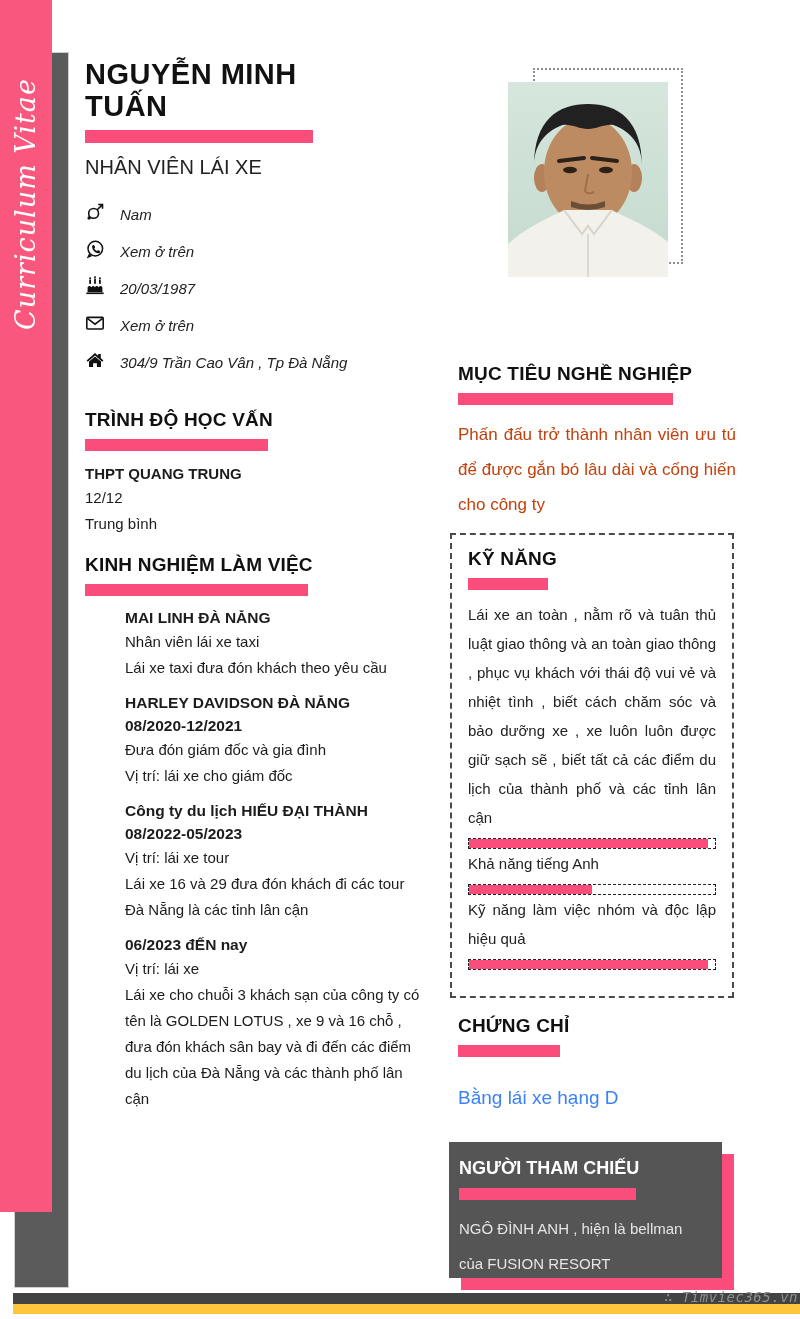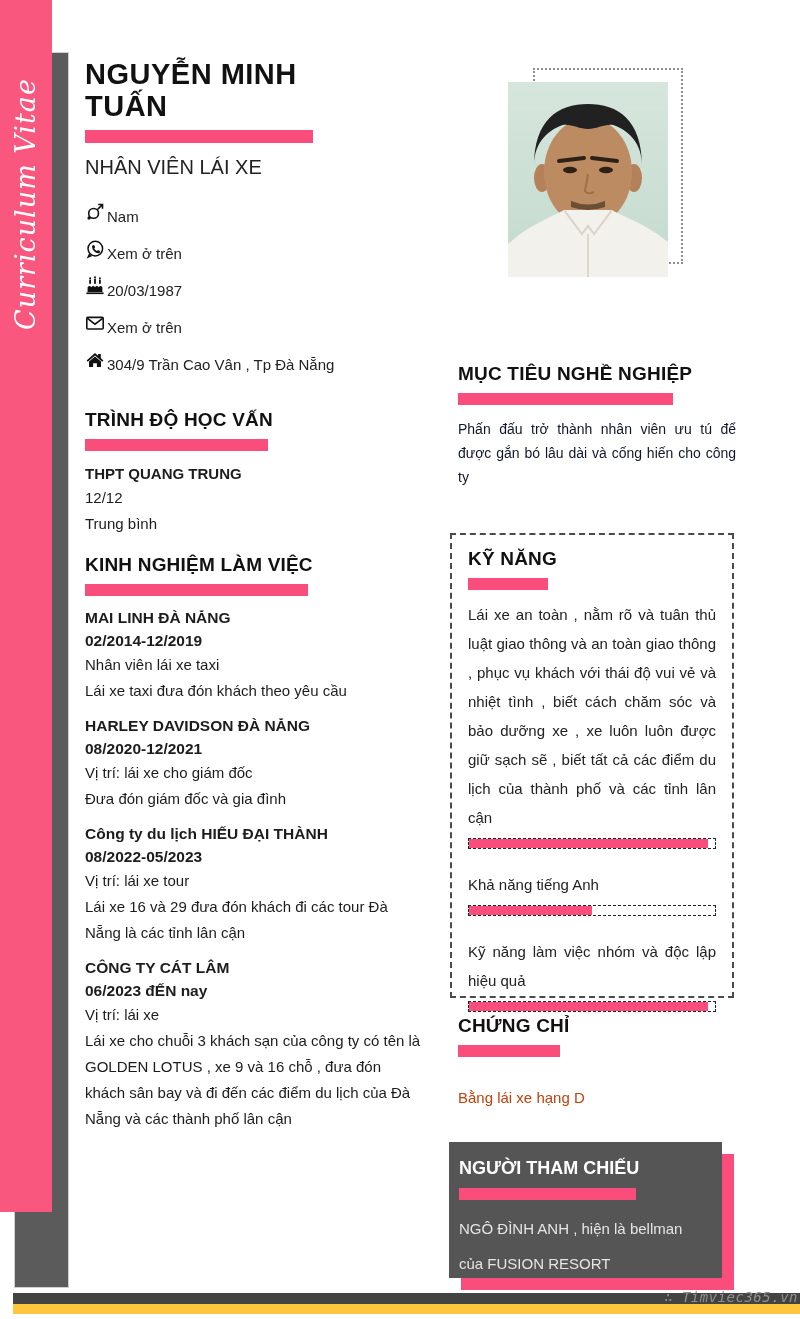--- a/index.html
+++ b/index.html
@@ -18,56 +18,56 @@
   
   .sec-h{font-size:19px;line-height:24px;font-weight:bold;color:#111;margin:0;letter-spacing:.2px;}
   .bar{height:12px;background:#fb4d7b;margin-top:7px;}
 
   
   .left-col{position:absolute;left:85px;top:58px;width:336px;}
   .name{font-size:29px;line-height:1.12;font-weight:bold;color:#111;margin:0;width:275px;letter-spacing:.5px;}
   .name-bar{width:228px;height:13px;background:#fb4d7b;margin-top:7px;}
   .job-title{font-size:20px;color:#222;margin-top:13px;}
   .info-list{margin-top:21px;}
-  .info-row{display:flex;align-items:flex-end;margin-bottom:7px;font-size:15px;line-height:26px;color:#222;}
+  .info-row{display:flex;gap:13px;align-items:center;margin-bottom:7px;font-size:15px;line-height:26px;color:#222;font-style:italic;}
   .info-row .ic{flex:0 0 22px;padding-top:2px;}
   .edu{margin-top:30px;}
   .edu .bar{width:183px;}
   .edu-school{font-weight:bold;font-size:15px;line-height:22px;margin-top:12px;}
   .edu-line{font-size:15px;line-height:26px;}
   .exp{margin-top:16px;}
   .exp .bar{width:223px;}
-  .job{margin-top:10px;}
+  .job{margin-top:10px;margin-left:40px;}
   .job-company{font-weight:bold;font-size:15.5px;line-height:23px;}
   .job-period{font-weight:bold;font-size:15.5px;line-height:23px;}
   .job-line{font-size:15px;line-height:26px;}
 
   
   .photo-frame{position:absolute;left:533px;top:68px;width:146px;height:192px;border:2px dotted #8f8f8f;}
   .photo{position:absolute;left:508px;top:82px;width:160px;height:195px;}
   .photo svg{display:block;}
 
   
   .objective{position:absolute;left:458px;top:362px;width:278px;}
   .objective .bar{width:215px;}
-  .objective-text{font-size:14px;line-height:24px;text-align:justify;margin-top:12px;color:#0f172a;}
+  .objective-text{font-size:17px;line-height:35px;text-align:justify;margin-top:12px;color:#c2410c;}
 
   
   .skills-box{position:absolute;left:450px;top:533px;width:284px;height:465px;
               border:2px dashed #4a4a4a;box-sizing:border-box;padding:12px 16px 0 16px;}
   .skills-box .bar{width:80px;}
   .skill-text{font-size:15px;line-height:29px;text-align:justify;color:#222;margin:0;}
-  .skill-text.mt{margin-top:21px;}
+  .skill-text.mt{}
   .skill-track{height:11px;border:1px dashed #222;margin-top:6px;box-sizing:border-box;}
   .skill-fill{height:100%;background:#fb4d7b;}
 
   
   .certs{position:absolute;left:458px;top:1014px;width:278px;}
   .certs .bar{width:102px;}
-  .certs-text{font-size:15px;line-height:26px;margin-top:28px;color:#c2410c;}
+  .certs-text{font-size:19px;line-height:26px;margin-top:28px;color:#3b82f6;}
 
   
   .refs-accent{position:absolute;left:461px;top:1154px;width:273px;height:136px;background:#fb4d7b;}
   .refs-box{position:absolute;left:449px;top:1142px;width:273px;height:136px;background:#555555;
             box-sizing:border-box;padding:15px 30px 0 10px;color:#fff;}
   .refs-h{font-size:18px;line-height:22px;font-weight:bold;margin:0;color:#fff;}
   .refs-box .bar{width:177px;margin-top:9px;}
   .refs-text{font-size:15px;line-height:35px;margin-top:11px;color:#e5e5e5;}
 
   
@@ -153,38 +153,36 @@
       <div class="edu-line">12/12</div>
       <div class="edu-line">Trung bình</div>
     </div>
 
     <div class="exp">
       <h2 class="sec-h">KINH NGHIỆM LÀM VIỆC</h2>
       <div class="bar"></div>
 
       <div class="job">
         <div class="job-company">MAI LINH ĐÀ NẴNG</div>
-        <div class="job-period">02/2014-12/2019</div>
         <div class="job-line">Nhân viên lái xe taxi</div>
         <div class="job-line">Lái xe taxi đưa đón khách theo yêu cầu</div>
       </div>
       <div class="job">
         <div class="job-company">HARLEY DAVIDSON ĐÀ NẴNG</div>
         <div class="job-period">08/2020-12/2021</div>
+        <div class="job-line">Đưa đón giám đốc và gia đình</div>
         <div class="job-line">Vị trí: lái xe cho giám đốc</div>
-        <div class="job-line">Đưa đón giám đốc và gia đình</div>
       </div>
       <div class="job">
         <div class="job-company">Công ty du lịch HIẾU ĐẠI THÀNH</div>
         <div class="job-period">08/2022-05/2023</div>
         <div class="job-line">Vị trí: lái xe tour</div>
         <div class="job-line">Lái xe 16 và 29 đưa đón khách đi các tour Đà Nẵng là các tỉnh lân cận</div>
       </div>
       <div class="job">
-        <div class="job-company">CÔNG TY CÁT LÂM</div>
         <div class="job-period">06/2023 đẾN nay</div>
         <div class="job-line">Vị trí: lái xe</div>
         <div class="job-line">Lái xe cho chuỗi 3 khách sạn của công ty có tên là GOLDEN LOTUS , xe 9 và 16 chỗ , đưa đón khách sân bay và đi đến các điểm du lịch của Đà Nẵng và các thành phố lân cận</div>
       </div>
     </div>
   </div>
 
   <div class="photo-frame"></div>
   <div class="photo">
     <svg width="160" height="195" viewBox="0 0 160 195">

